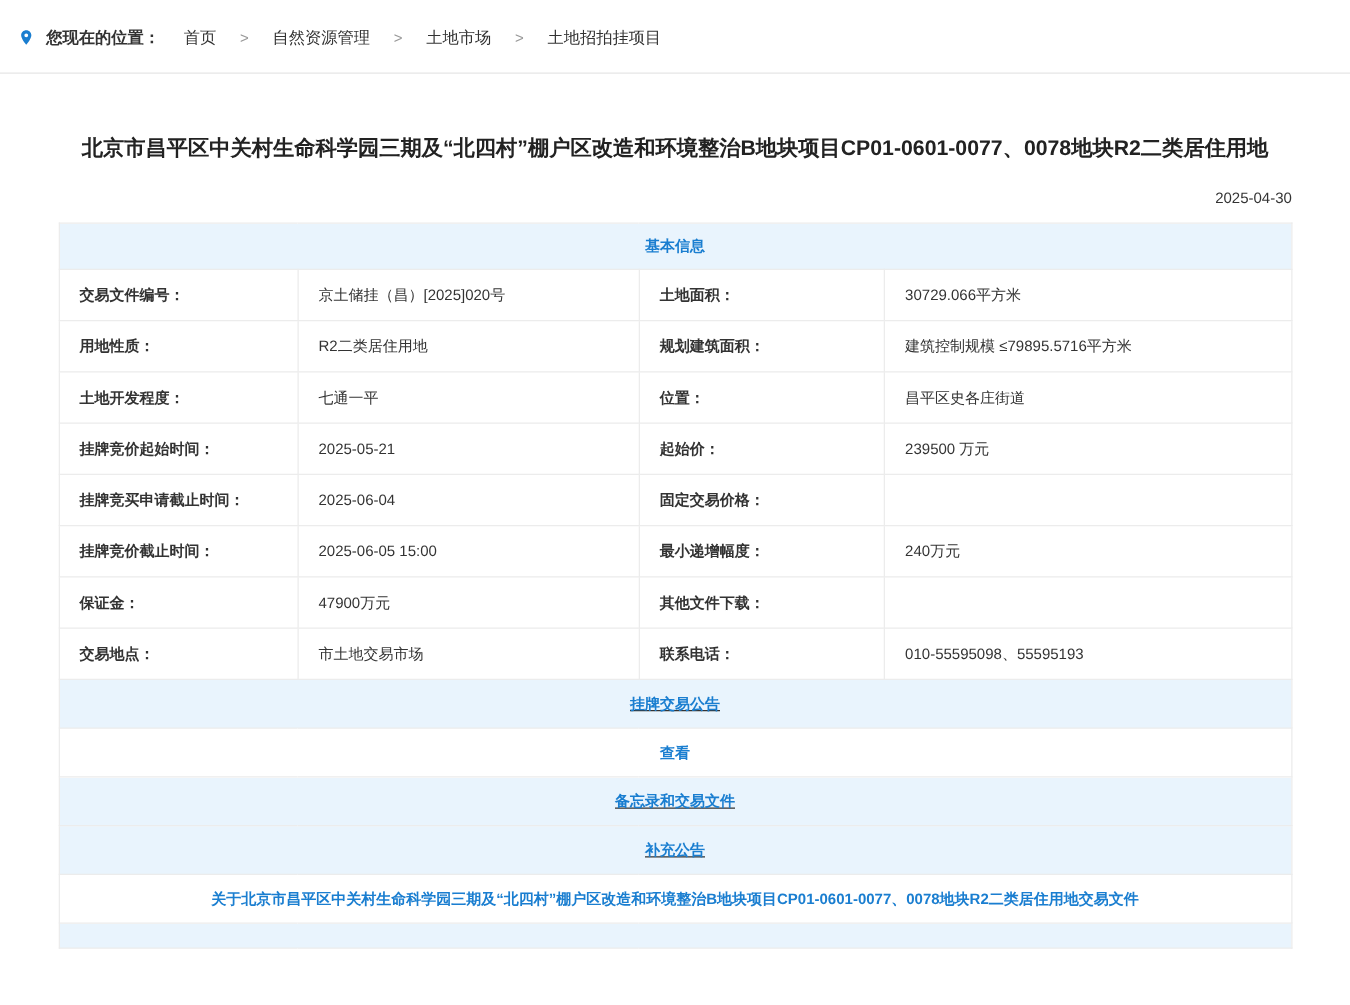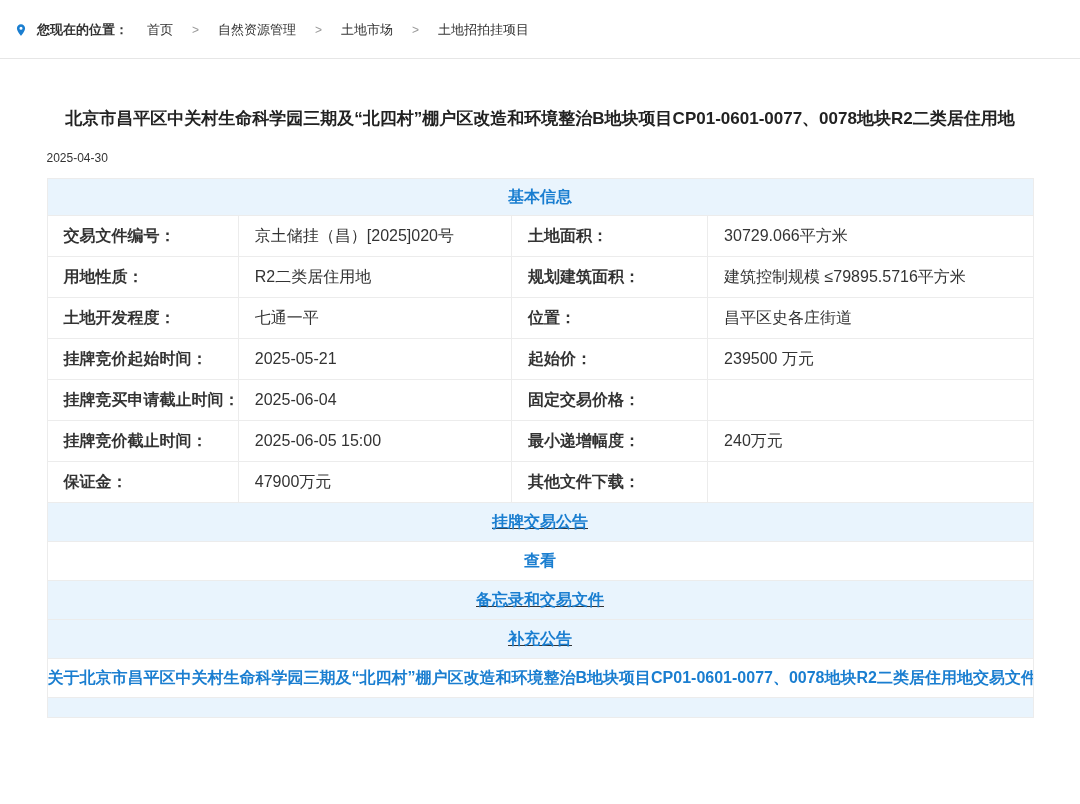--- a/index.html
+++ b/index.html
@@ -13,25 +13,25 @@
   .crumb-prefix { font-weight:bold; color:#333; }
   .crumb-item { margin:0 19px; color:#333; cursor:pointer; }
   .crumb-item.current { cursor:default; }
   .crumb-sep { color:#999; font-size:12px; }
   .divider { height:1px; background:#e6e6e6; width:100%; }
 
   
   .content { width:987px; margin:0 auto; padding-top:46px; }
   .page-title { text-align:center; font-size:17px; font-weight:bold; color:#222;
                 line-height:28px; }
-  .doc-date { text-align:left; font-size:12px; color:#333; margin-top:18px; }
+  .doc-date { text-align:right; font-size:12px; color:#333; margin-top:18px; }
 
   
   table.info { width:100%; border-collapse:collapse; table-layout:fixed; margin-top:13px; }
-  td { border:1px solid #ececec; font-size:16px; color:#333; height:41px;
+  td { border:1px solid #ececec; font-size:12px; color:#333; height:41px;
        padding-left:16px; overflow:hidden; white-space:nowrap; }
   td.lbl { font-weight:bold; }
   tr.section-row td { background:#e9f4fd; color:#1a7ed0; font-weight:bold;
                       text-align:center; padding-left:0; height:37px; }
   tr.link-row td { text-align:center; padding-left:0; height:39px; }
   tr.link-row td span { color:#1a7ed0; font-weight:bold; cursor:pointer; }
   tr.link-row.shaded td { background:#e9f4fd;text-decoration:underline; }
   tr.partial-row td { background:#e9f4fd; height:20px; }
 </style>
 </head>
@@ -106,20 +106,26 @@
       <td>2025-06-05 15:00</td>
       <td class="lbl">最小递增幅度：</td>
       <td>240万元</td>
     </tr>
     <tr>
       <td class="lbl">保证金：</td>
       <td>47900万元</td>
       <td class="lbl">其他文件下载：</td>
       <td></td>
     </tr>
+    <tr>
+      <td class="lbl">交易地点：</td>
+      <td>市土地交易市场</td>
+      <td class="lbl">联系电话：</td>
+      <td>010-55595098、55595193</td>
+    </tr>
 
     <tr class="link-row shaded">
       <td colspan="4"><span>挂牌交易公告</span></td>
     </tr>
     <tr class="link-row">
       <td colspan="4"><span>查看</span></td>
     </tr>
     <tr class="link-row shaded">
       <td colspan="4"><span>备忘录和交易文件</span></td>
     </tr>

